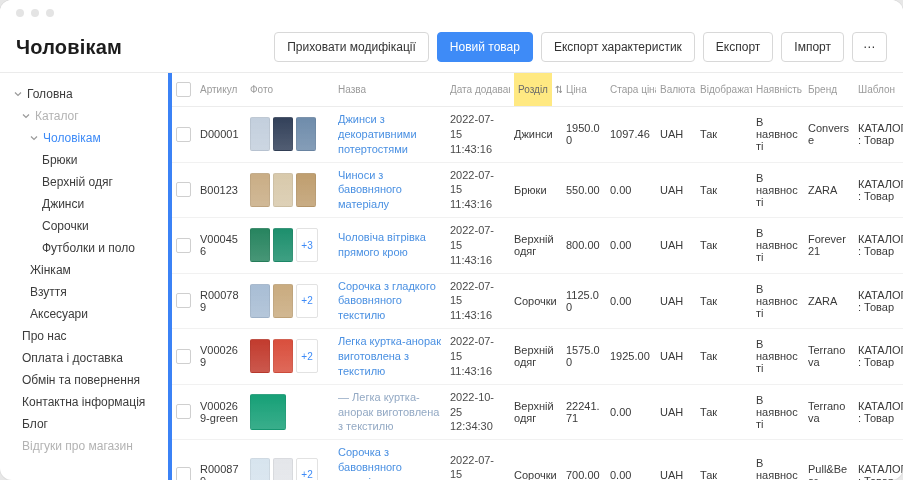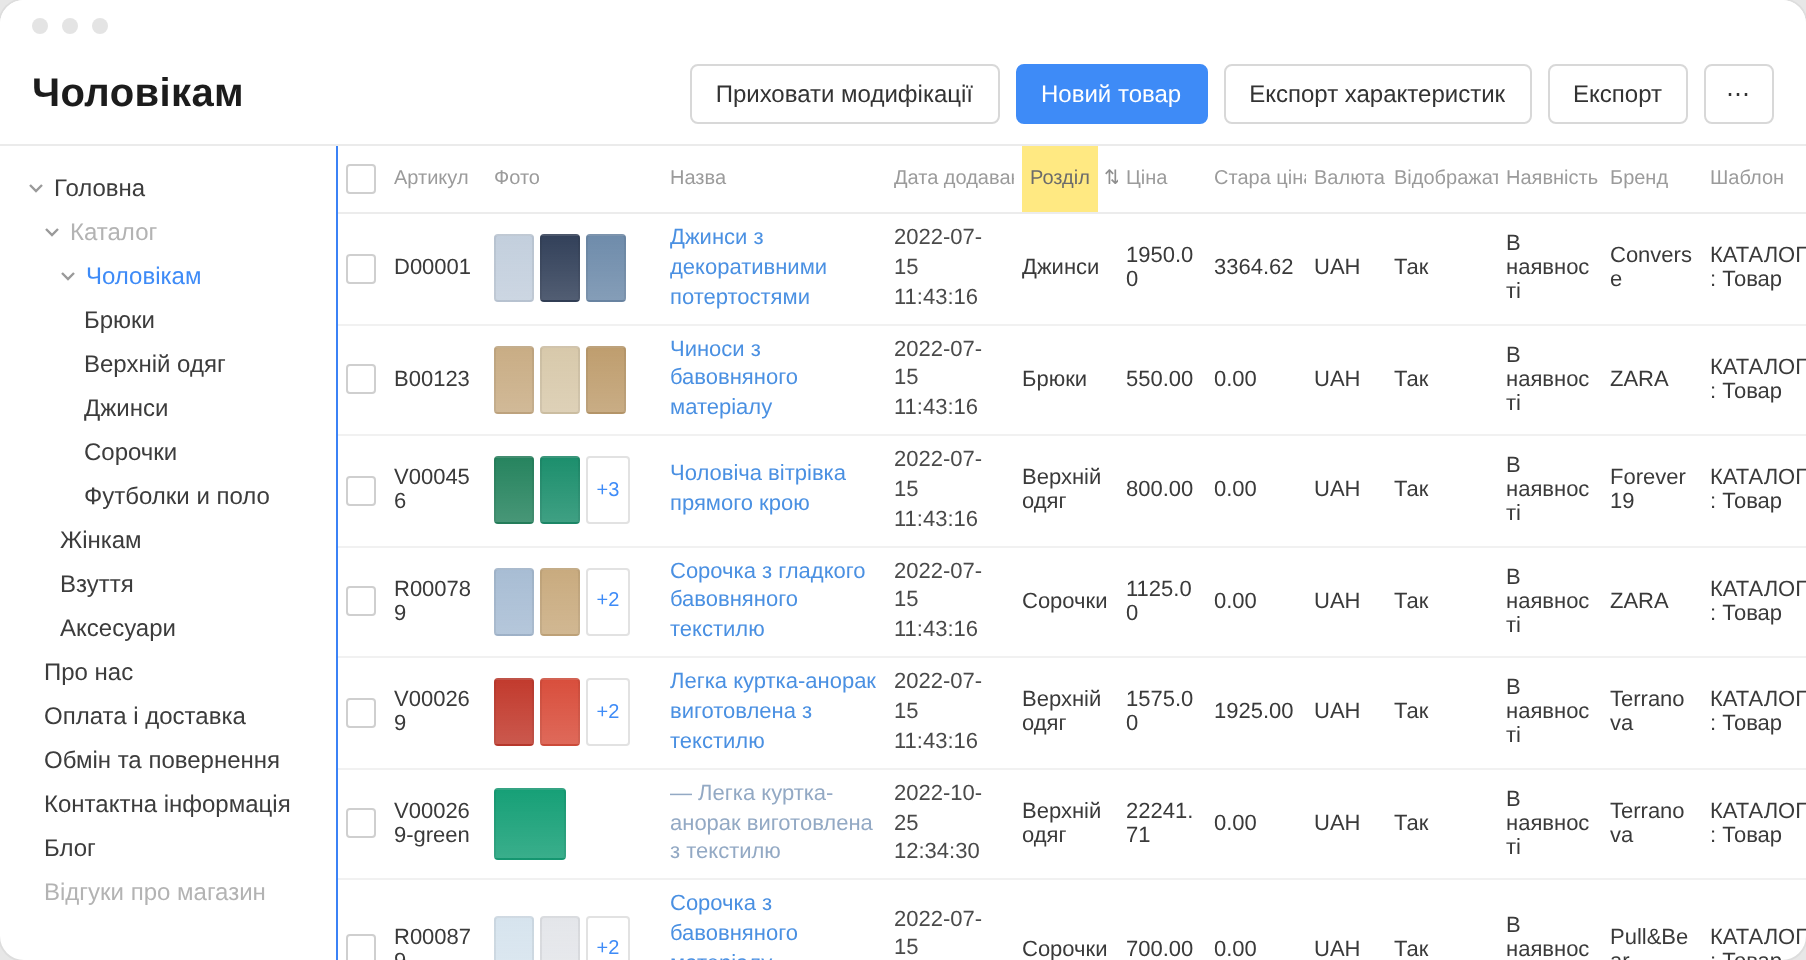--- a/index.html
+++ b/index.html
@@ -22,21 +22,21 @@
   .bodywrap{display:flex;height:407px;}
   .sidebar{width:150px;flex:0 0 150px;padding:10px 6px 10px 12px;font-size:12px;color:#3c3c3c;overflow:hidden;}
   .side-item{display:flex;align-items:center;gap:5px;padding:4px 2px;cursor:pointer;white-space:nowrap;overflow:hidden;}
   .side-item.lvl1{padding-left:10px;}
   .side-item.lvl2{padding-left:18px;}
   .side-item.lvl3{padding-left:30px;}
   .side-item.active{color:#3e8bf7;}
   .side-item.muted{color:#b3b3b3;}
   .caret{display:inline-flex;flex:0 0 auto;}
   
-  .main{flex:1;overflow:hidden;border-left:1px solid #3b82f6;}
+  .main{flex:1;overflow:hidden;border-left:4px solid #3b82f6;}
   table{width:100%;border-collapse:collapse;table-layout:fixed;font-size:11px;color:#3a3a3a;}
   th{font-weight:400;font-size:10px;color:#9b9b9b;text-align:left;padding:9px 4px;border-bottom:1px solid #ececec;white-space:nowrap;overflow:hidden;}
   td{padding:5px 4px;border-bottom:1px solid #f1f1f1;vertical-align:middle;overflow:hidden;word-wrap:break-word;}
   .sect-hl{background:#ffe982;border-radius:3px;padding:16px 4px;color:#6b6b6b;}
   .sort-ic{color:#8f8f8f;font-size:10px;margin-left:3px;cursor:pointer;}
   .checkbox{width:13px;height:13px;border:1px solid #cfcfcf;border-radius:2px;background:#fff;cursor:pointer;}
   .photos{display:flex;gap:3px;align-items:center;}
   .thumb{width:18px;height:32px;border-radius:2px;border:1px solid rgba(0,0,0,.06);flex:0 0 auto;}
   .thumb.single{width:34px;height:34px;}
   .more-badge{width:20px;height:32px;border:1px solid #e2e2e2;border-radius:2px;background:#fff;color:#3e8bf7;font-size:10px;display:flex;align-items:center;justify-content:center;cursor:pointer;flex:0 0 auto;}
@@ -55,20 +55,21 @@
     <span class="tl-dot"></span>
   </div>
 
   <div class="header">
     <h1 class="page-title">Чоловікам</h1>
     <div class="toolbar">
         <button class="btn">Приховати модифікації</button>
         <button class="btn primary">Новий товар</button>
         <button class="btn">Експорт характеристик</button>
         <button class="btn">Експорт</button>
+        <button class="btn">Імпорт</button>
         <button class="btn more">⋯</button>
       </div>
   </div>
 
   <div class="bodywrap">
     <nav class="sidebar">
         <div class="side-item lvl0">
           <span class="caret">
             <svg width="8" height="8" viewBox="0 0 8 8">
               <path d="M1 2.5l3 3 3-3" fill="none" stroke="#9a9a9a" stroke-width="1.2"></path>
@@ -182,21 +183,21 @@
                 <div class="photos">
                   <div class="thumb" style="background: linear-gradient(rgb(195, 207, 221), rgba(195, 207, 221, 0.85));"></div>
                   <div class="thumb" style="background: linear-gradient(rgb(51, 65, 90), rgba(51, 65, 90, 0.85));"></div>
                   <div class="thumb" style="background: linear-gradient(rgb(111, 140, 171), rgba(111, 140, 171, 0.85));"></div>
                 </div>
               </td>
               <td><a class="name-link">Джинси з декоративними потертостями</a></td>
               <td class="date-cell">2022-07-15 11:43:16</td>
               <td>Джинси</td>
               <td>1950.00</td>
-              <td>3364.62</td>
+              <td>1097.46</td>
               <td>UAH</td>
               <td>Так</td>
               <td>В наявності</td>
               <td>Converse</td>
               <td>КАТАЛОГ: Товар</td>
             </tr>
             <tr>
               <td>
                 <div class="checkbox"></div>
               </td>
@@ -232,21 +233,21 @@
                 </div>
               </td>
               <td><a class="name-link">Чоловіча вітрівка прямого крою</a></td>
               <td class="date-cell">2022-07-15 11:43:16</td>
               <td>Верхній одяг</td>
               <td>800.00</td>
               <td>0.00</td>
               <td>UAH</td>
               <td>Так</td>
               <td>В наявності</td>
-              <td>Forever 19</td>
+              <td>Forever 21</td>
               <td>КАТАЛОГ: Товар</td>
             </tr>
             <tr>
               <td>
                 <div class="checkbox"></div>
               </td>
               <td>R000789</td>
               <td>
                 <div class="photos">
                   <div class="thumb" style="background: linear-gradient(rgb(168, 189, 212), rgba(168, 189, 212, 0.85));"></div>

